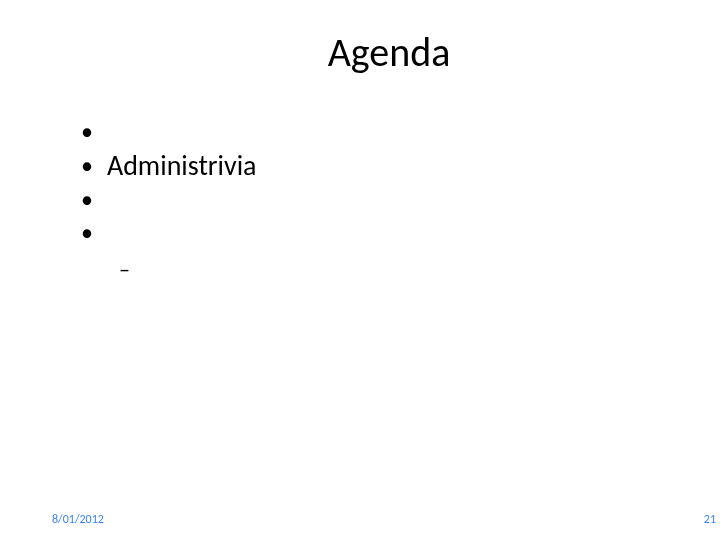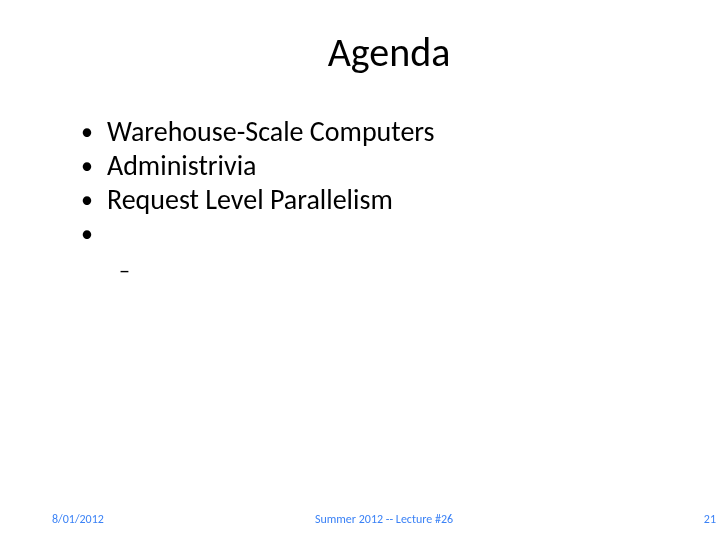--- a/index.html
+++ b/index.html
@@ -91,39 +91,36 @@
   </style>
 </head>
 <body>
 
 <div class="slide">
   <h1 class="title">Agenda</h1>
 
   <ul class="bullet-list">
     <li class="bullet-item">
       <span class="bullet-marker">•</span>
-      <span>Warehouse-Scale Computers</span>
     </li>
     <li class="bullet-item">
       <span class="bullet-marker">•</span>
       <span>Administrivia</span>
     </li>
     <li class="bullet-item">
       <span class="bullet-marker">•</span>
-      <span>Request Level Parallelism</span>
     </li>
     <li class="bullet-item">
       <span class="bullet-marker">•</span>
     </li>
   </ul>
 
   <ul class="sub-bullet-list">
     <li class="sub-bullet-item">
       <span class="sub-bullet-marker">–</span>
     </li>
   </ul>
 
   <div class="footer">
     <span class="footer-left">8/01/2012</span>
-    <span class="footer-center">Summer 2012 -- Lecture #26</span>
     <span class="footer-right">21</span>
   </div>
 </div>
 
 </body></html>

